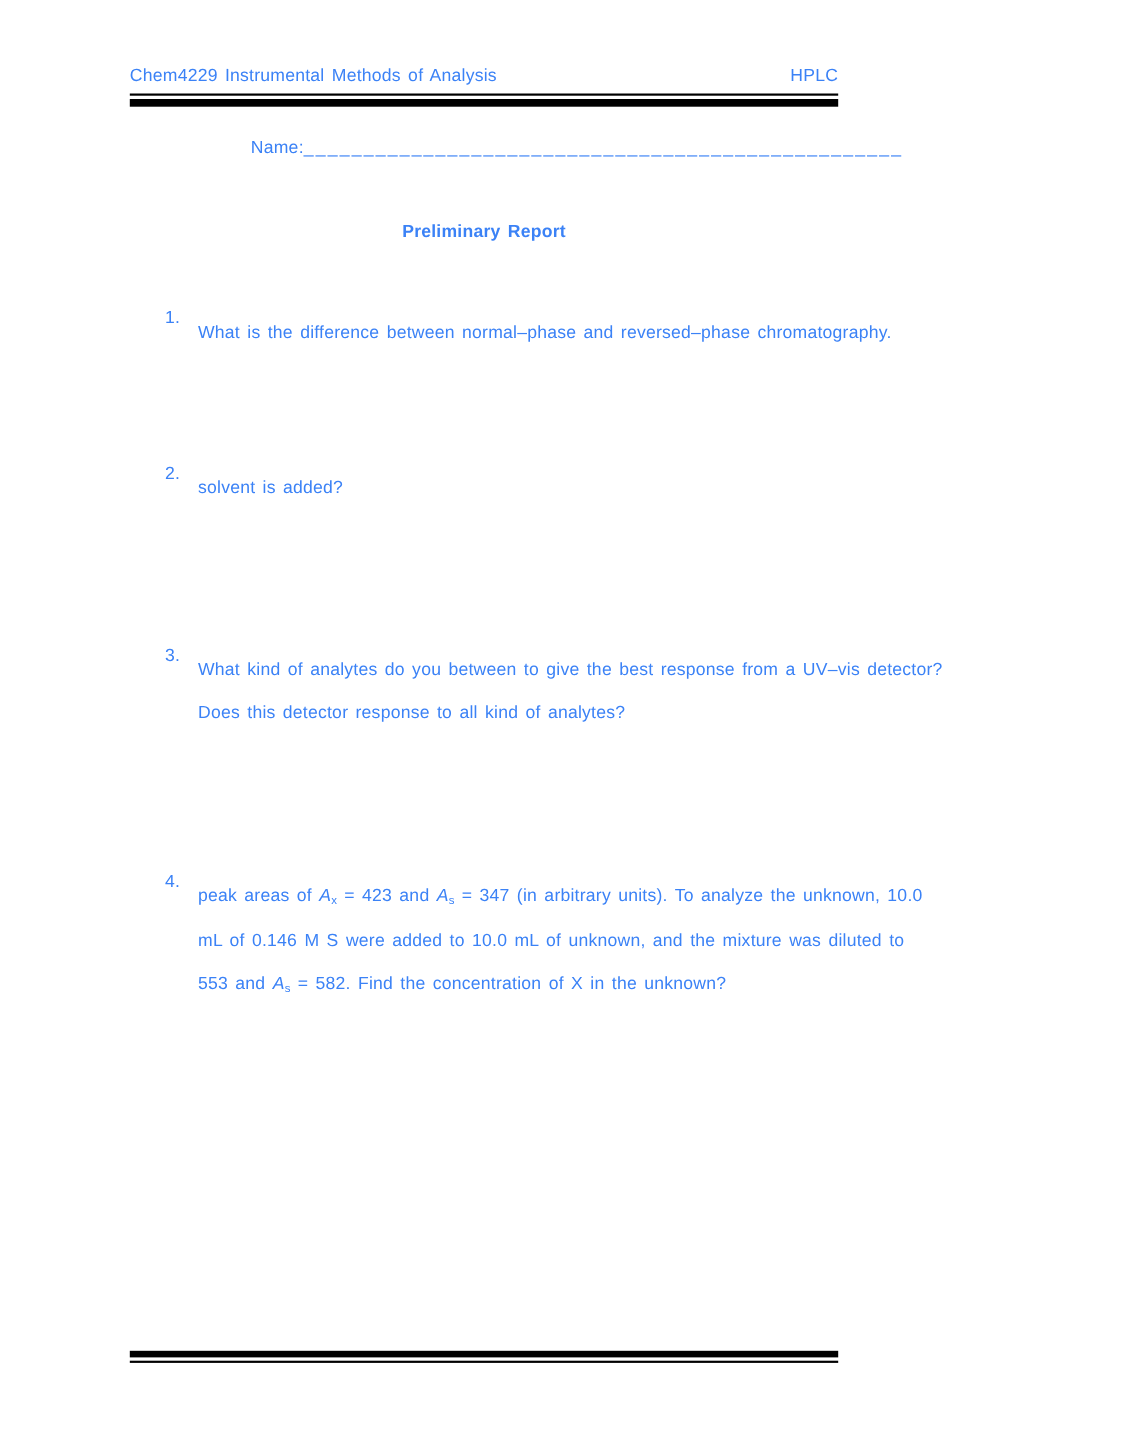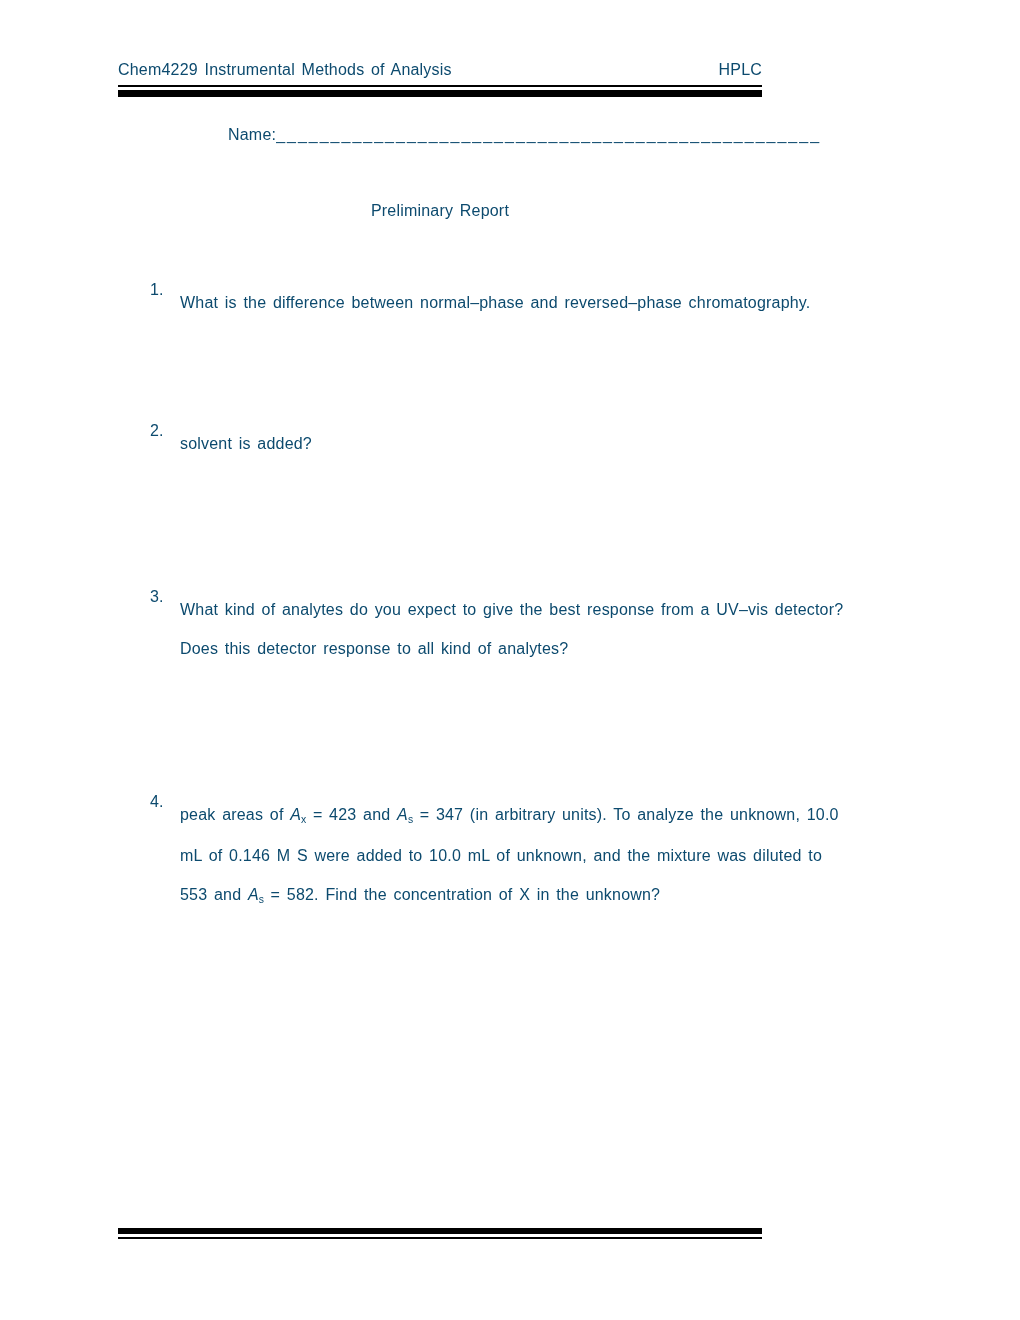--- a/index.html
+++ b/index.html
@@ -1,21 +1,21 @@
 <!DOCTYPE html>
 <html><head>
 <meta charset="utf-8">
 <style>
   html, body { margin: 0; padding: 0; background: #ffffff; }
   .page {
     position: relative;
     width: 880px;
     height: 1320px;
     background: #ffffff;
-    color: #0c4a6e;
+    color: #3b82f6;
     font-family: "Liberation Sans", "DejaVu Sans", sans-serif;
     font-size: 16px;
     letter-spacing: 0.2px;
     word-spacing: 2px;
     overflow: hidden;
     box-sizing: border-box;
   }
   .content { padding: 0 118px; }
 
   .header-row {
@@ -42,21 +42,21 @@
   .fill-line {
     letter-spacing: 2px;
   }
   .date-label { margin-left: 8px; }
 
   .title-block {
     margin-top: 50px;
     text-align: center;
     line-height: 25px;
   }
-  .report-title { font-weight: normal; }
+  .report-title { font-weight: bold; }
 
   .question {
     display: flex;
     align-items: flex-start;
   }
   .q-num {
     margin-left: 32px;
     width: 30px;
     flex: 0 0 30px;
     line-height: 26px;
@@ -120,21 +120,21 @@
     <div class="question q2">
       <div class="q-num">2.</div>
       <div class="q-text">
           <div class="q-line"><span>solvent is added?</span></div>
         </div>
     </div>
 
     <div class="question q3">
       <div class="q-num">3.</div>
       <div class="q-text">
-          <div class="q-line"><span>What kind of analytes do you expect to give the best response from a UV–vis detector?</span></div>
+          <div class="q-line"><span>What kind of analytes do you between to give the best response from a UV–vis detector?</span></div>
           <div class="q-line"><span>Does this detector response to all kind of analytes?</span></div>
         </div>
     </div>
 
     <div class="question q4">
       <div class="q-num">4.</div>
       <div class="q-text">
           <div class="q-line"><span>peak areas of </span><span class="it">A</span><sub class="subx">x</sub><span> = 423 and </span><span class="it">A</span><sub class="subx">s</sub><span> = 347 (in arbitrary units). To analyze the unknown, 10.0</span></div>
           <div class="q-line"><span>mL of 0.146 M S were added to 10.0 mL of unknown, and the mixture was diluted to</span></div>
           <div class="q-line"><span>553 and </span><span class="it">A</span><sub class="subx">s</sub><span> = 582. Find the concentration of X in the unknown?</span></div>

